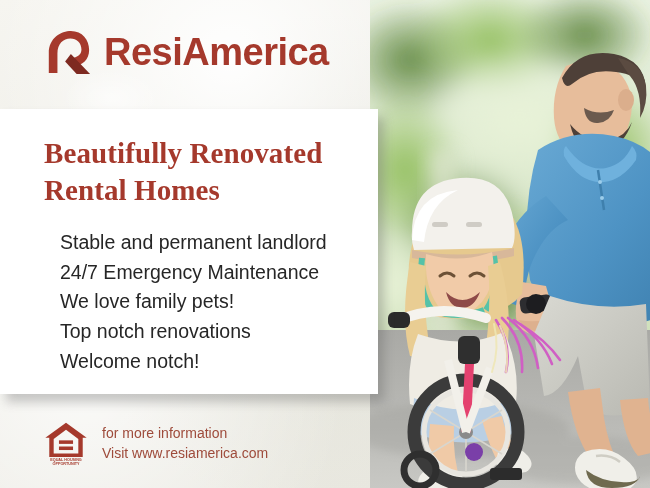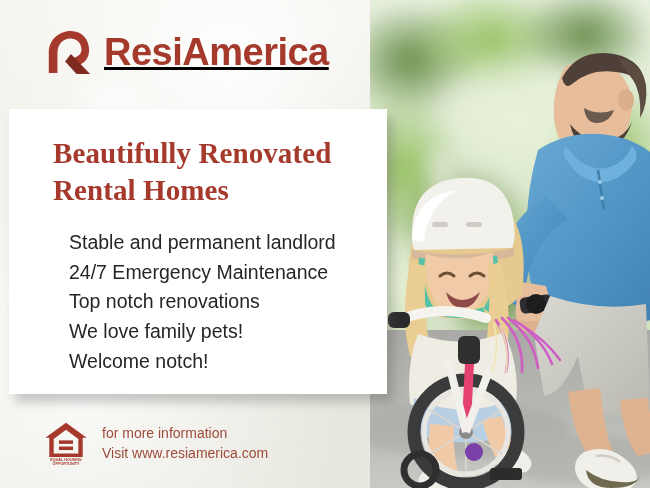--- a/index.html
+++ b/index.html
@@ -54,37 +54,36 @@
 
   
   .logo-bar {
     position: absolute;
     left: 44px;
     top: 28px;
     display: flex;
     align-items: center;
     gap: 12px;
     z-index: 6;
-    text-decoration: underline;
   }
   .logo-mark { width: 48px; height: 48px; display: block; }
   .logo-word {
     font-family: "Liberation Sans", sans-serif;
     font-weight: 700;
     font-size: 38px;
     letter-spacing: -0.5px;
     color: #a5392c;
     line-height: 1;
     white-space: nowrap;
   }
 
   
   .card {
     position: absolute;
-    left: 9px;
+    left: 0;
     top: 109px;
     width: 378px;
     height: 285px;
     background: #ffffff;
     box-shadow: 6px 8px 10px rgba(90,90,90,0.32);
     z-index: 5;
   }
   .card-inner {
     padding: 26px 28px 0 44px;
   }
@@ -331,22 +330,22 @@
 
   <div class="card">
     <div class="card-inner">
       <h1 class="headline">
         <span>Beautifully Renovated</span>
         <span>Rental Homes</span>
       </h1>
       <ul class="bullets">
         <li>Stable and permanent landlord</li>
         <li>24/7 Emergency Maintenance</li>
+        <li>We love family pets!</li>
         <li>Top notch renovations</li>
-        <li>We love family pets!</li>
         <li>Welcome notch!</li>
       </ul>
     </div>
   </div>
 
   <div class="footer">
     <svg class="eho" viewBox="0 0 100 104" aria-hidden="true">
       <path d="M50 6 L97 40 L88 40 L88 84 L12 84 L12 40 L3 40 Z
                M50 22 L22 43 L22 76 L78 76 L78 43 Z" fill="#a5392c"></path>
       <rect x="34" y="46" width="32" height="8" fill="#a5392c"></rect>

